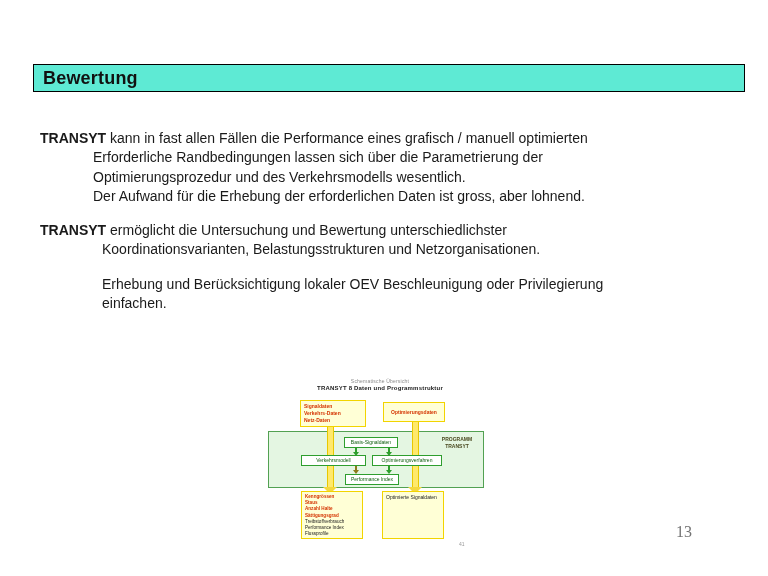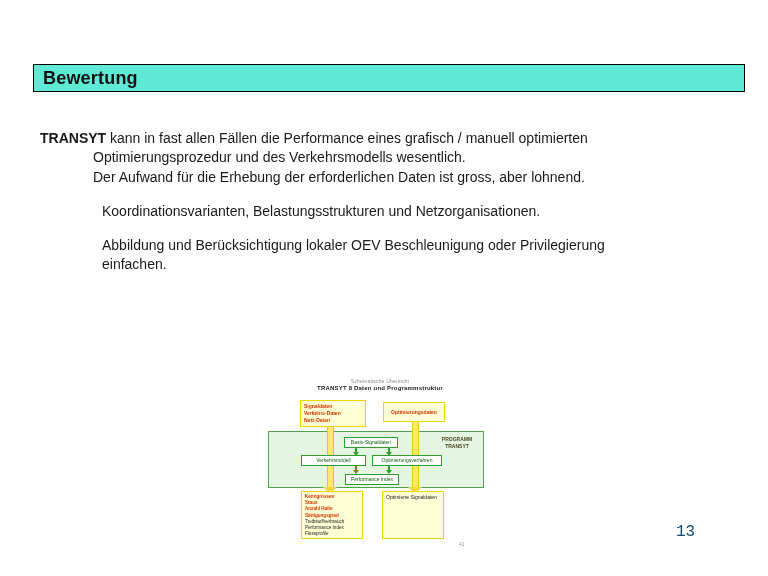--- a/index.html
+++ b/index.html
@@ -61,40 +61,42 @@
   .sarrow.green .hd{border-top-color:#2e9e2e;}
   .sarrow.olive .sh{background:#8a7a1a;}
   .sarrow.olive .hd{border-top-color:#8a7a1a;}
   .box-outputs{left:46px;top:115px;width:62px;height:48px;padding:2px 3px;}
   .box-outputs .rline{font-size:4.6px;line-height:6.2px;}
   .box-outputs .kline{font-size:4.6px;line-height:6.2px;}
   .box-optimized{left:127px;top:115px;width:62px;height:48px;padding:2px 3px;}
   .dg-footnote{position:absolute;left:204px;top:165px;font-size:5px;color:#999;}
   
   .page-number{position:absolute;left:676px;top:523px;
-    font-family:Liberation Mono, monospace;font-size:16px;color:#0c4a6e;}
+    font-family:Liberation Serif, serif;font-size:16px;color:#737373;}
 </style>
 </head>
 <body>
 
 <div class="title-box">
   <div class="t">Bewertung</div>
 </div>
 
 <div class="body-text">
     <div class="para">
       <div class="line first"><b>TRANSYT</b> kann in fast allen Fällen die Performance eines grafisch / manuell optimierten</div>
+      <div class="line cont">Erforderliche Randbedingungen lassen sich über die Parametrierung der</div>
       <div class="line cont">Optimierungsprozedur und des Verkehrsmodells wesentlich.</div>
       <div class="line cont">Der Aufwand für die Erhebung der erforderlichen Daten ist gross, aber lohnend.</div>
     </div>
     <div class="para">
+      <div class="line first"><b>TRANSYT</b> ermöglicht die Untersuchung und Bewertung unterschiedlichster</div>
       <div class="line cont">Koordinationsvarianten, Belastungsstrukturen und Netzorganisationen.</div>
     </div>
     <div class="para">
-      <div class="line cont">Abbildung und Berücksichtigung lokaler OEV Beschleunigung oder Privilegierung</div>
+      <div class="line cont">Erhebung und Berücksichtigung lokaler OEV Beschleunigung oder Privilegierung</div>
       <div class="line cont">einfachen.</div>
     </div>
   </div>
 
 <div class="diagram">
   <div class="dg-cap-top">Schematische Übersicht</div>
   <div class="dg-cap">TRANSYT 8  Daten und Programmstruktur</div>
 
   <div class="ybox box-inputs">
       <div class="rline">Signaldaten</div>

